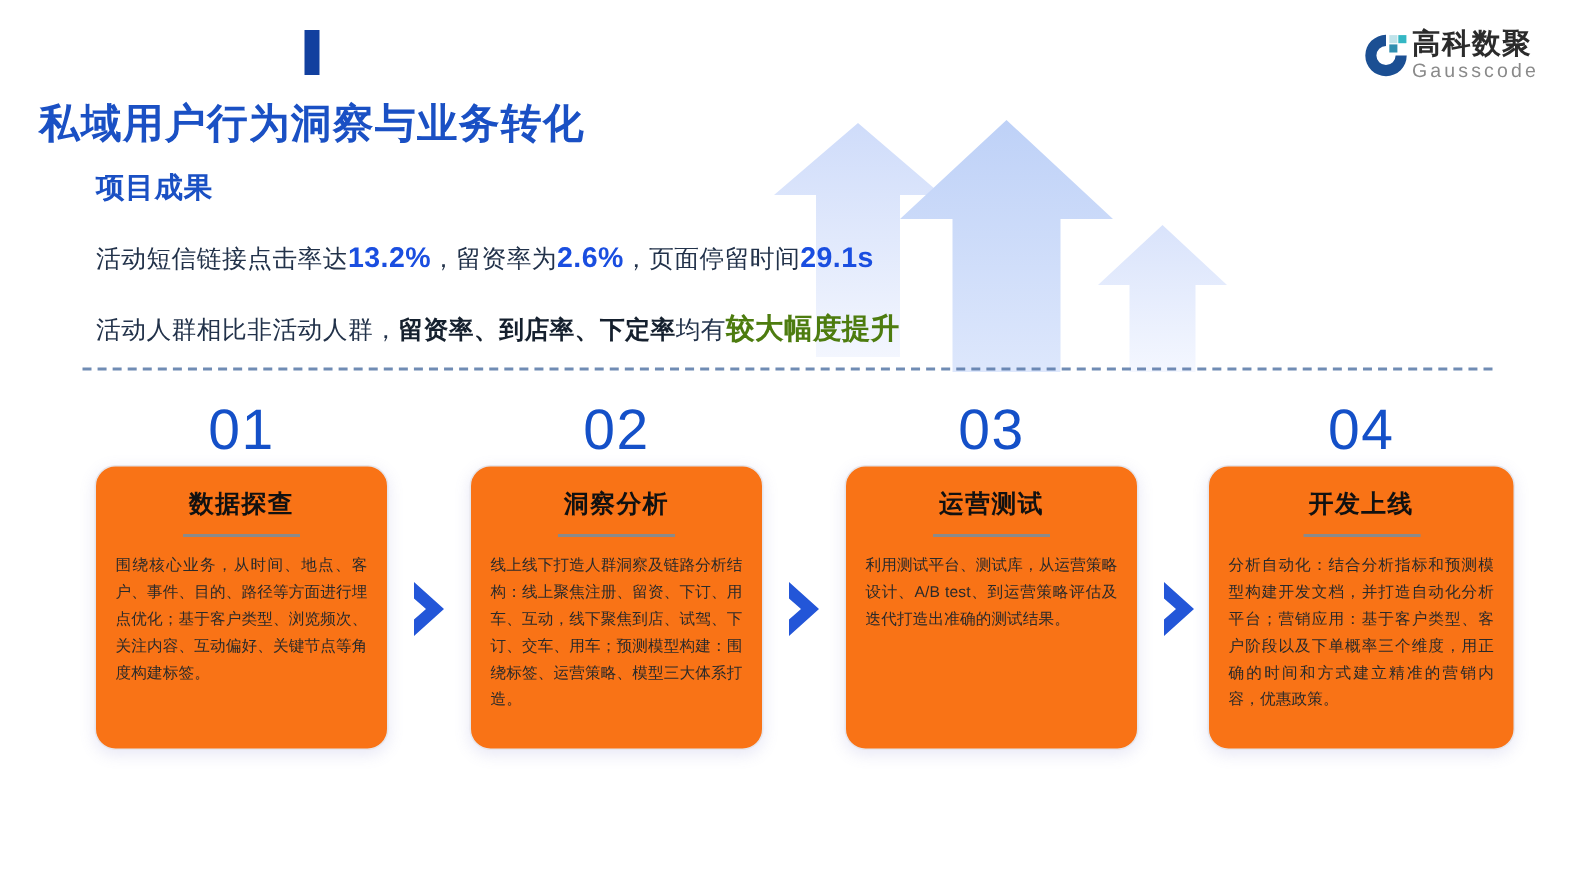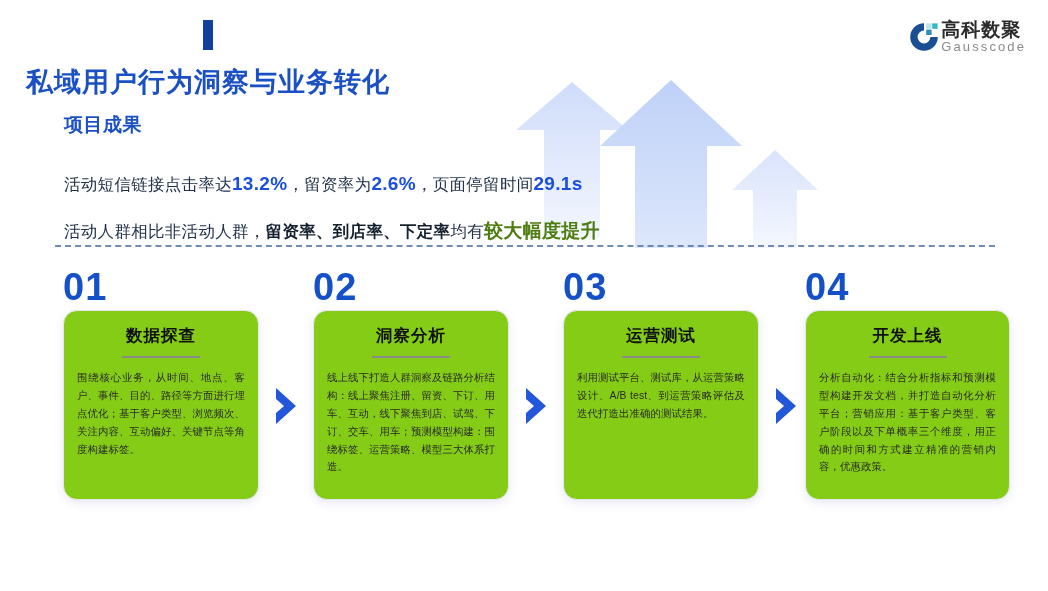--- a/index.html
+++ b/index.html
@@ -106,21 +106,21 @@
     left: 64px;
     top: 112px;
     width: 740px;
   }
 
   .results-heading {
     font-size: 19px;
     font-weight: bold;
     color: #1a50c4;
     letter-spacing: 0.5px;
-    margin-bottom: 35px;
+    margin-bottom: 24px;
   }
 
   .results-line {
     font-size: 16.5px;
     color: #22324a;
     letter-spacing: 0.3px;
     margin-bottom: 22px;
     white-space: nowrap;
   }
 
@@ -166,35 +166,36 @@
     top: 0;
     width: 196px;
     height: 250px;
   }
 
   .step-num {
     position: absolute;
     top: 0;
     left: 0;
     width: 196px;
+    text-align: center;
     font-size: 38px;
-    font-weight: bold;
+    font-weight: normal;
     color: #1450c8;
     letter-spacing: 1px;
     line-height: 1;
     z-index: 3;
   }
 
   .card {
     position: absolute;
     top: 42px;
     left: 0;
     width: 196px;
     height: 190px;
-    background: #84cc16;
+    background: #f97316;
     border: 1px solid #e6e6ec;
     border-radius: 14px;
     box-shadow: 0 3px 10px rgba(120,120,200,0.16);
     padding: 12px 13px 10px 13px;
     z-index: 2;
   }
 
   .card-title {
     text-align: center;
     font-size: 16.5px;

